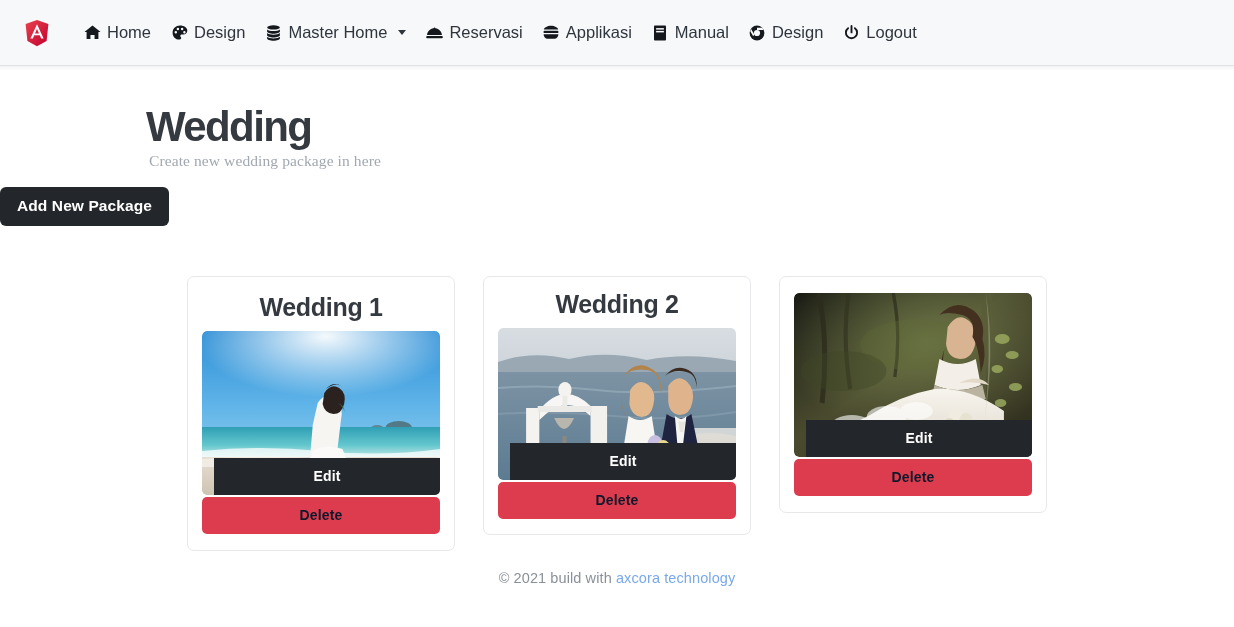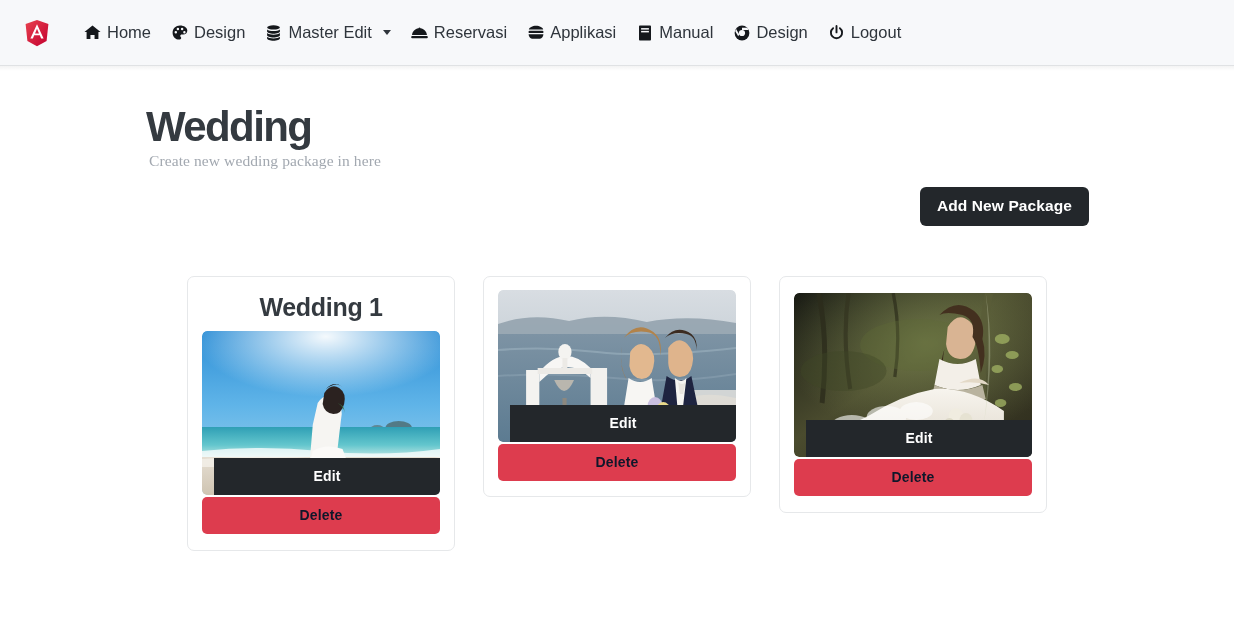--- a/index.html
+++ b/index.html
@@ -109,21 +109,20 @@
     font-size: 15.5px;
     color: #a2a8b0;
     letter-spacing: 0.1px;
     margin-top: 4px;
     padding-left: 3px;
     font-family: Liberation Serif, serif;
   }
 
   .action-row {
     display: flex;
-    justify-content: flex-end;
     padding-right: 145px;
     margin-top: 17px;
   }
 
   .btn-dark-pill {
     background: #23272b;
     color: #ffffff;
     font-size: 15.5px;
     font-weight: 600;
     letter-spacing: 0.1px;
@@ -269,21 +268,21 @@
 
     <li class="nav-item">
       <span class="nav-ico">
         <svg width="15" height="16" viewBox="0 0 14 16" fill="currentColor" aria-hidden="true">
           <ellipse cx="7" cy="2.4" rx="6.4" ry="2.1"></ellipse>
           <path d="M.6 4.4v2.1C.6 7.7 3.5 8.7 7 8.7s6.4-1 6.4-2.2V4.4C12.2 5.4 9.8 6 7 6S1.8 5.4.6 4.4z"></path>
           <path d="M.6 8.1v2.1c0 1.2 2.9 2.2 6.4 2.2s6.4-1 6.4-2.2V8.1c-1.2 1-3.6 1.6-6.4 1.6S1.8 9.1.6 8.1z"></path>
           <path d="M.6 11.8v1.8C.6 14.8 3.5 15.8 7 15.8s6.4-1 6.4-2.2v-1.8c-1.2 1-3.6 1.6-6.4 1.6s-5.2-.6-6.4-1.6z"></path>
         </svg>
       </span>
-      <span>Master Edit</span>
+      <span>Master Home</span>
       <span class="caret"></span>
     </li>
 
     <li class="nav-item">
       <span class="nav-ico">
         <svg width="17" height="14" viewBox="0 0 18 14" fill="currentColor" aria-hidden="true">
           <path d="M9 1.1c-.5 0-.9.3-1 .8C4.3 2.4 1.4 5.4 1.1 9.2h15.8C16.6 5.4 13.7 2.4 10 1.9c-.1-.5-.5-.8-1-.8z"></path>
           <rect x="0.2" y="10.2" width="17.6" height="2.3" rx="1.1"></rect>
         </svg>
       </span>
@@ -397,20 +396,21 @@
             <circle cx="200" cy="152" r="6" fill="#f2a53a"></circle>
             <circle cx="212" cy="140" r="5" fill="#e8529c"></circle>
           </g>
         </svg>
         <button class="btn-edit">Edit</button>
       </div>
       <button class="btn-delete">Delete</button>
     </div>
 
     <div class="card compact">
+      <div class="card-title">Wedding 2</div>
       <div class="media-wrap">
         <svg class="photo short" viewBox="0 0 288 152" preserveAspectRatio="none" aria-hidden="true">
           <defs>
             <linearGradient id="sky2" x1="0" y1="0" x2="0" y2="1">
               <stop offset="0%" stop-color="#d8dde2"></stop>
               <stop offset="100%" stop-color="#aebcc6"></stop>
             </linearGradient>
             <linearGradient id="sea2" x1="0" y1="0" x2="0" y2="1">
               <stop offset="0%" stop-color="#7d93a4"></stop>
               <stop offset="100%" stop-color="#5c7b91"></stop>
@@ -517,14 +517,18 @@
           </g>
           <path d="M232 0 q8 60 -2 130 q14 -70 2 -130z" fill="#cfd3b4" opacity="0.35"></path>
         </svg>
         <button class="btn-edit">Edit</button>
       </div>
       <button class="btn-delete">Delete</button>
     </div>
 
   </div>
 
+  <div class="footer">
+    <span>© 2021 build with</span>
+    <a href="#">axcora technology</a>
+  </div>
 
 </main>
 
 </body></html>

